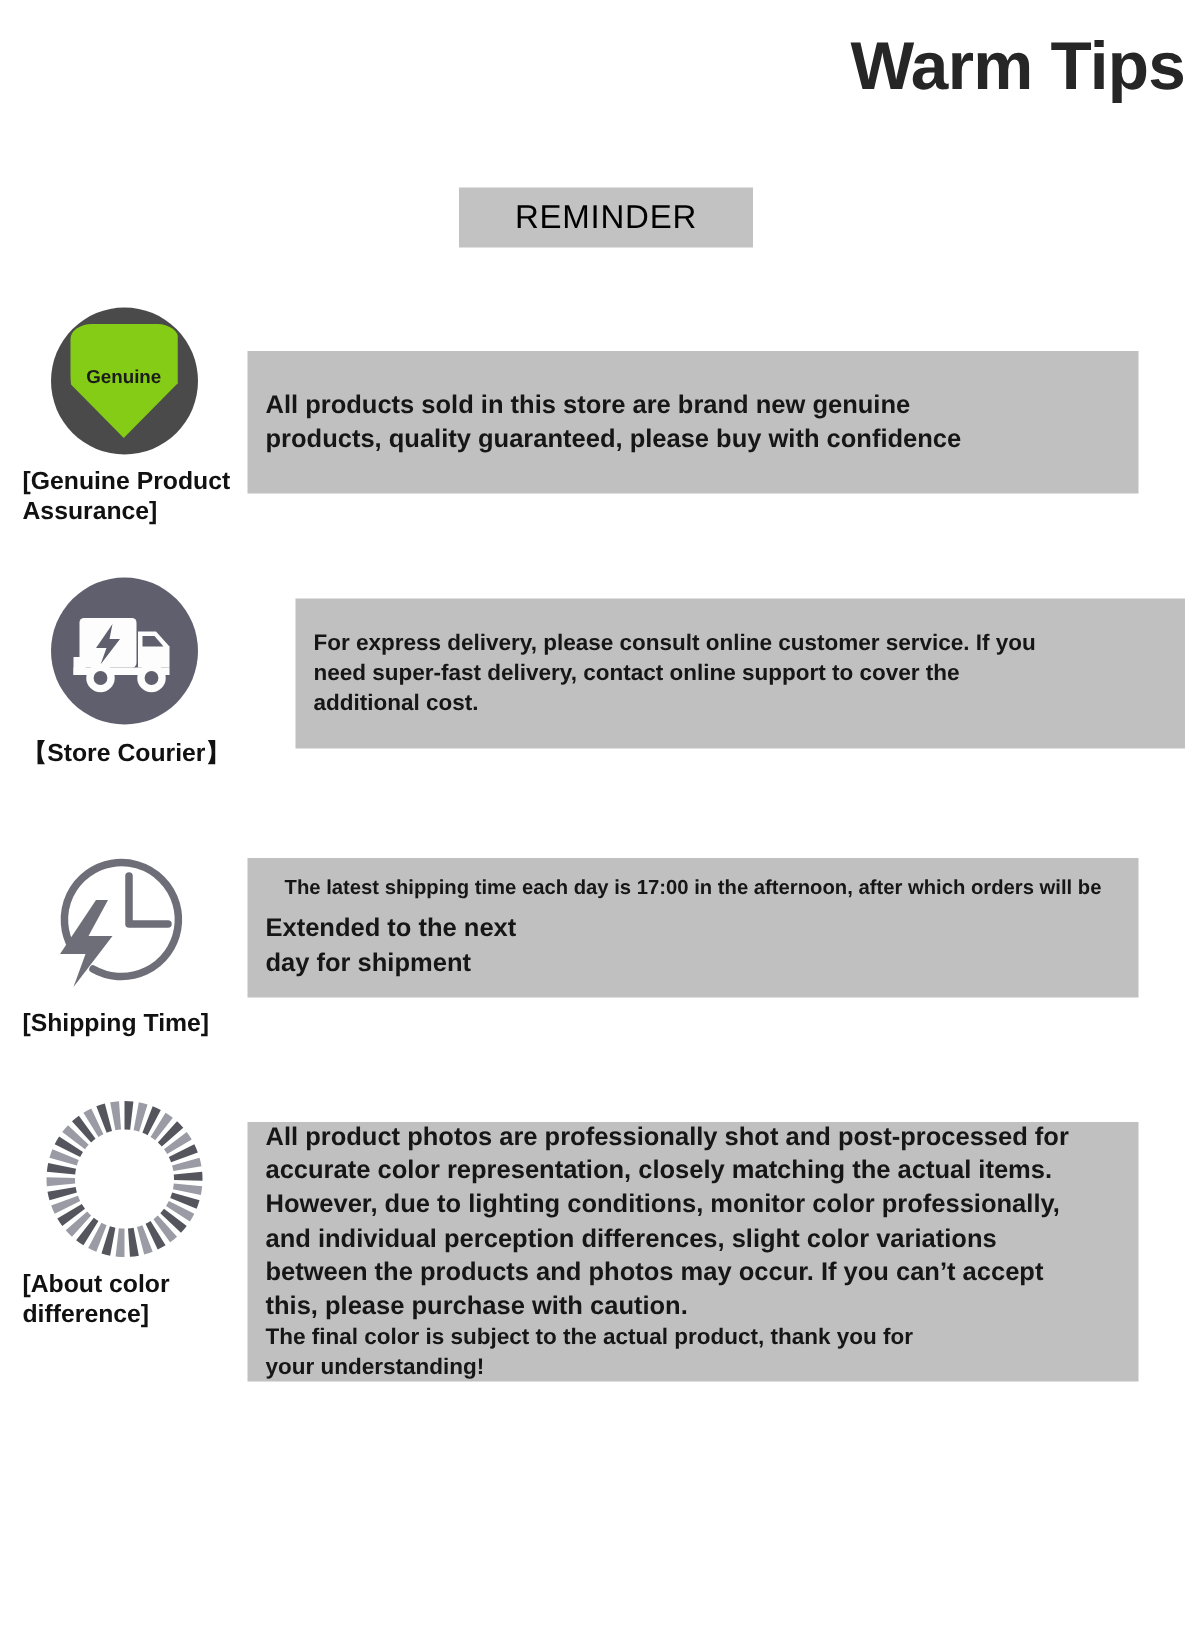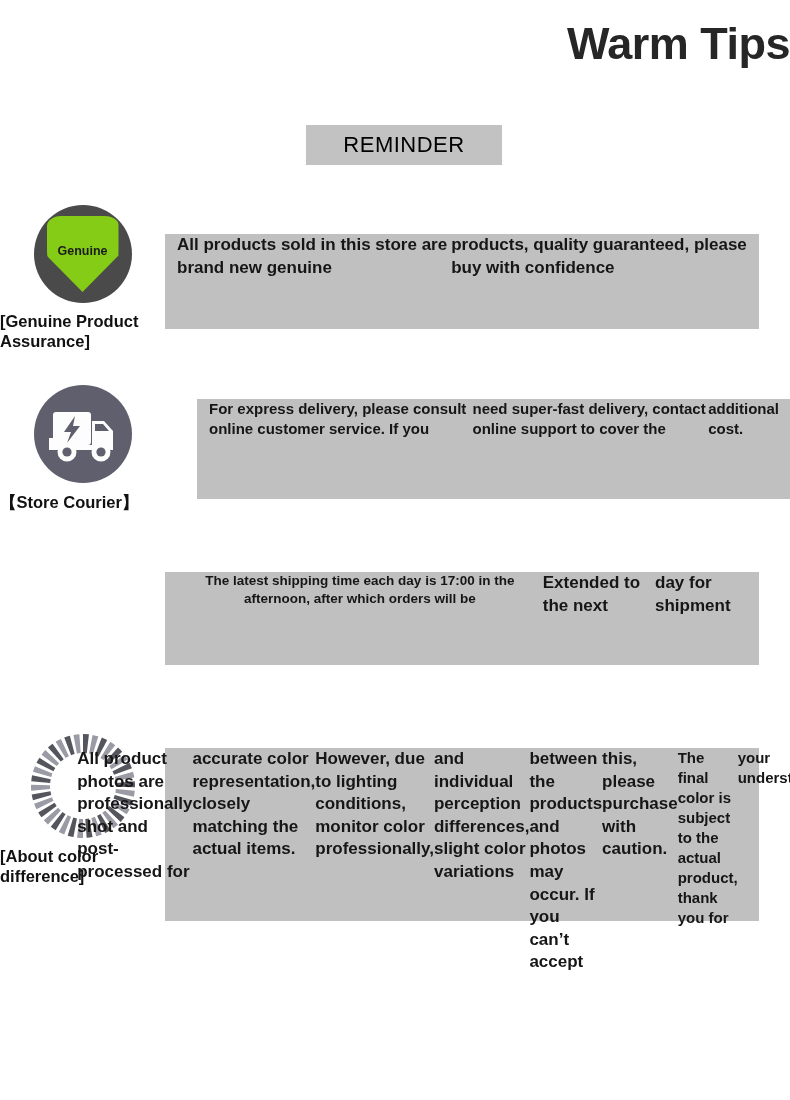--- a/index.html
+++ b/index.html
@@ -57,31 +57,32 @@
     top: 0;
     width: 165px;
     text-align: center;
   }
   .icon-label {
     font-size: 16.5px;
     font-weight: bold;
     color: #111111;
     line-height: 1.22;
     text-align: left;
+    padding-left: 15px;
     padding-right: 4px;
   }
   .panel {
     position: absolute;
     background: #c0c0c0;
     box-sizing: border-box;
   }
   .panel-inner {
     padding: 0 12px;
     display: flex;
-    flex-direction: row;
+    flex-direction: column;
     justify-content: center;
     height: 100%;
   }
   .ptext {
     font-weight: bold;
     color: #161616;
     line-height: 1.33;
   }
   .ptext.big   { font-size: 17px; }
   .ptext.mid   { font-size: 15px; }
@@ -208,20 +209,34 @@
     <div class="panel-inner">
       <div class="ptext mid">For express delivery, please consult online customer service. If you</div>
       <div class="ptext mid">need super-fast delivery, contact online support to cover the</div>
       <div class="ptext mid">additional cost.</div>
     </div>
   </div>
 </div>
 
 <div class="tip-row" id="row-shipping">
 
+  <div class="icon-col">
+    <div class="clock-icon">
+      <svg width="110" height="108" viewBox="0 0 110 108">
+
+        <path d="M20 74
+                 A38 38 0 1 1 34 88" fill="none" stroke="#6e6e78" stroke-width="5" stroke-linecap="round" transform="rotate(0 55 54)"></path>
+
+        <path d="M58 26 L58 58 L84 58" fill="none" stroke="#6e6e78" stroke-width="5" stroke-linecap="round" stroke-linejoin="round"></path>
+
+        <path d="M36 42 L12 78 L29 78 L21 100 L47 66 L31 66 L44 42 Z" fill="#6e6e78"></path>
+      </svg>
+    </div>
+    <div class="icon-label">[Shipping Time]</div>
+  </div>
 
   <div class="panel" id="panel-shipping">
     <div class="panel-inner">
       <div class="ptext small" style="margin-bottom:7px;">The latest shipping time each day is 17:00 in the afternoon, after which orders will be</div>
       <div class="ptext big">Extended to the next</div>
       <div class="ptext big">day for shipment</div>
     </div>
   </div>
 </div>
 

